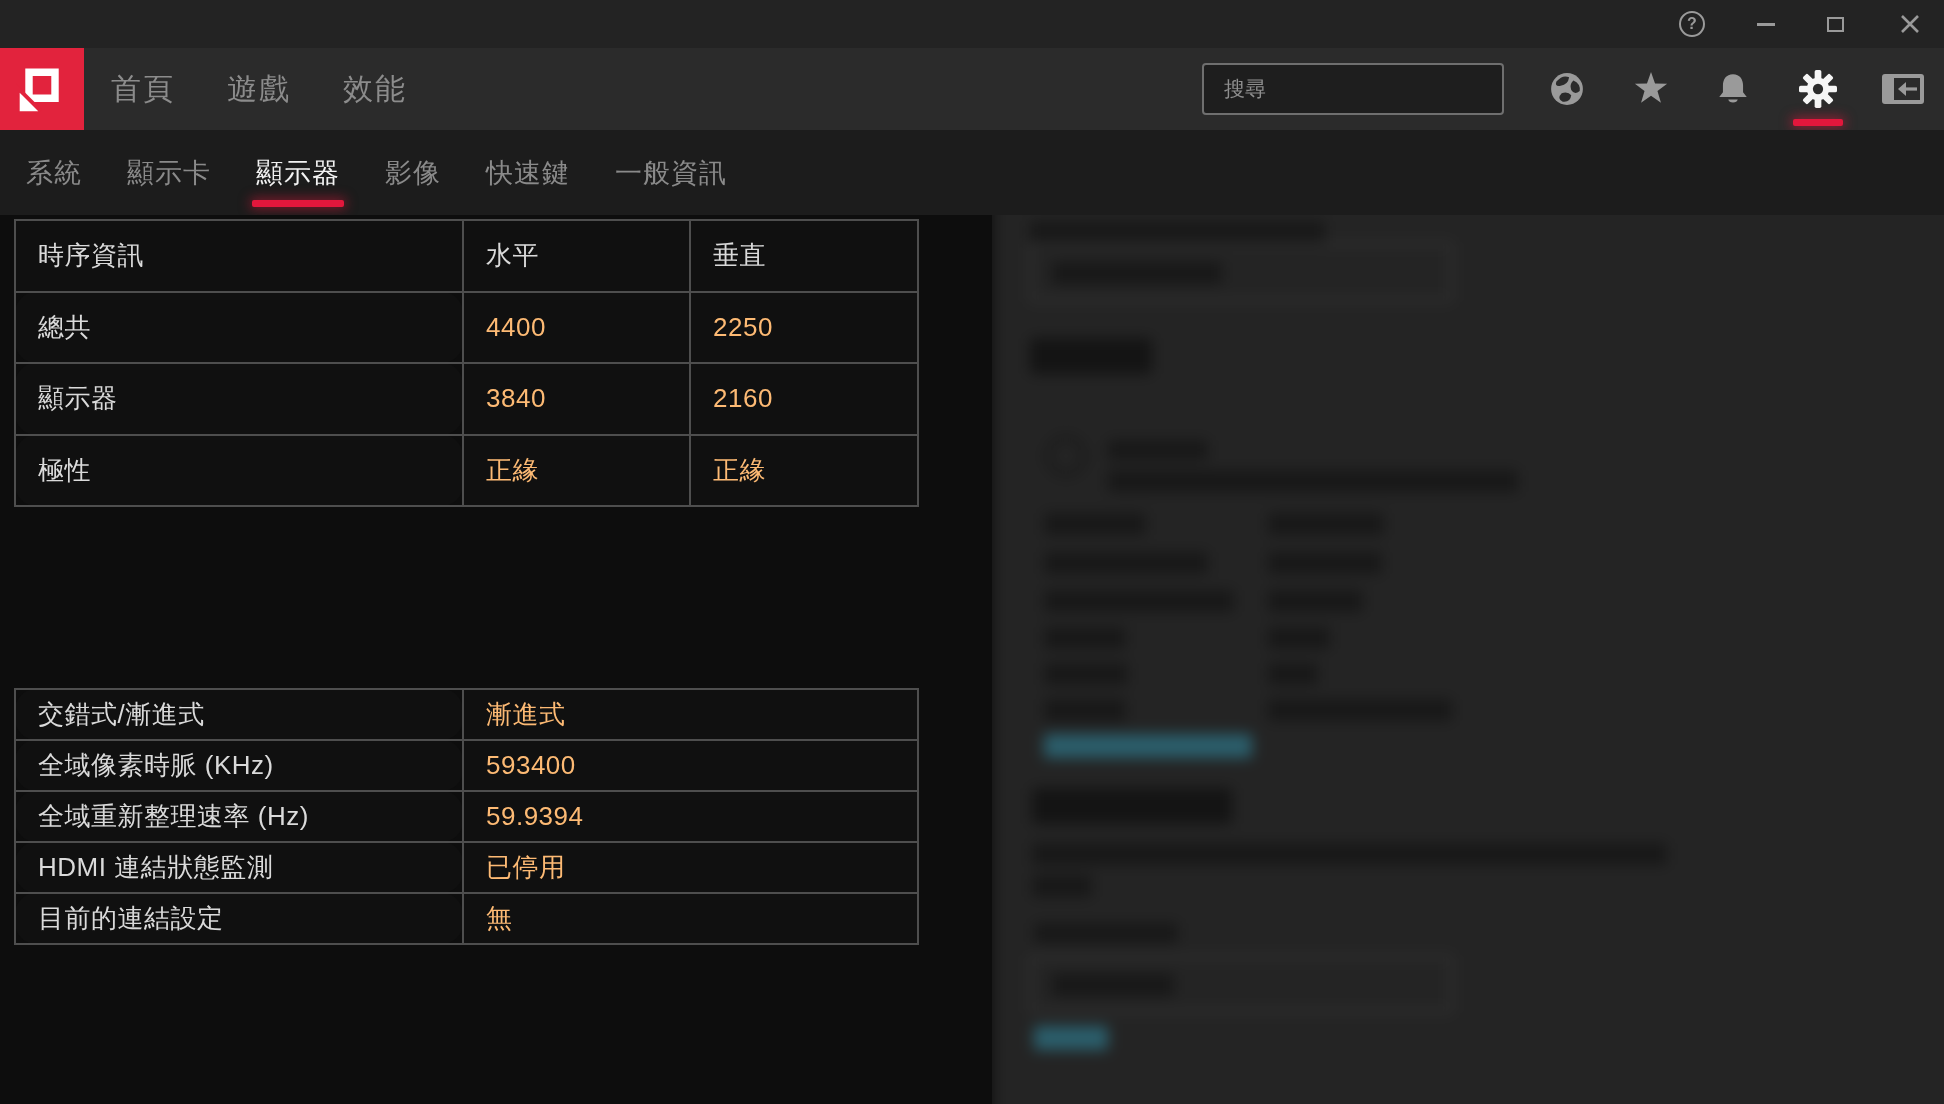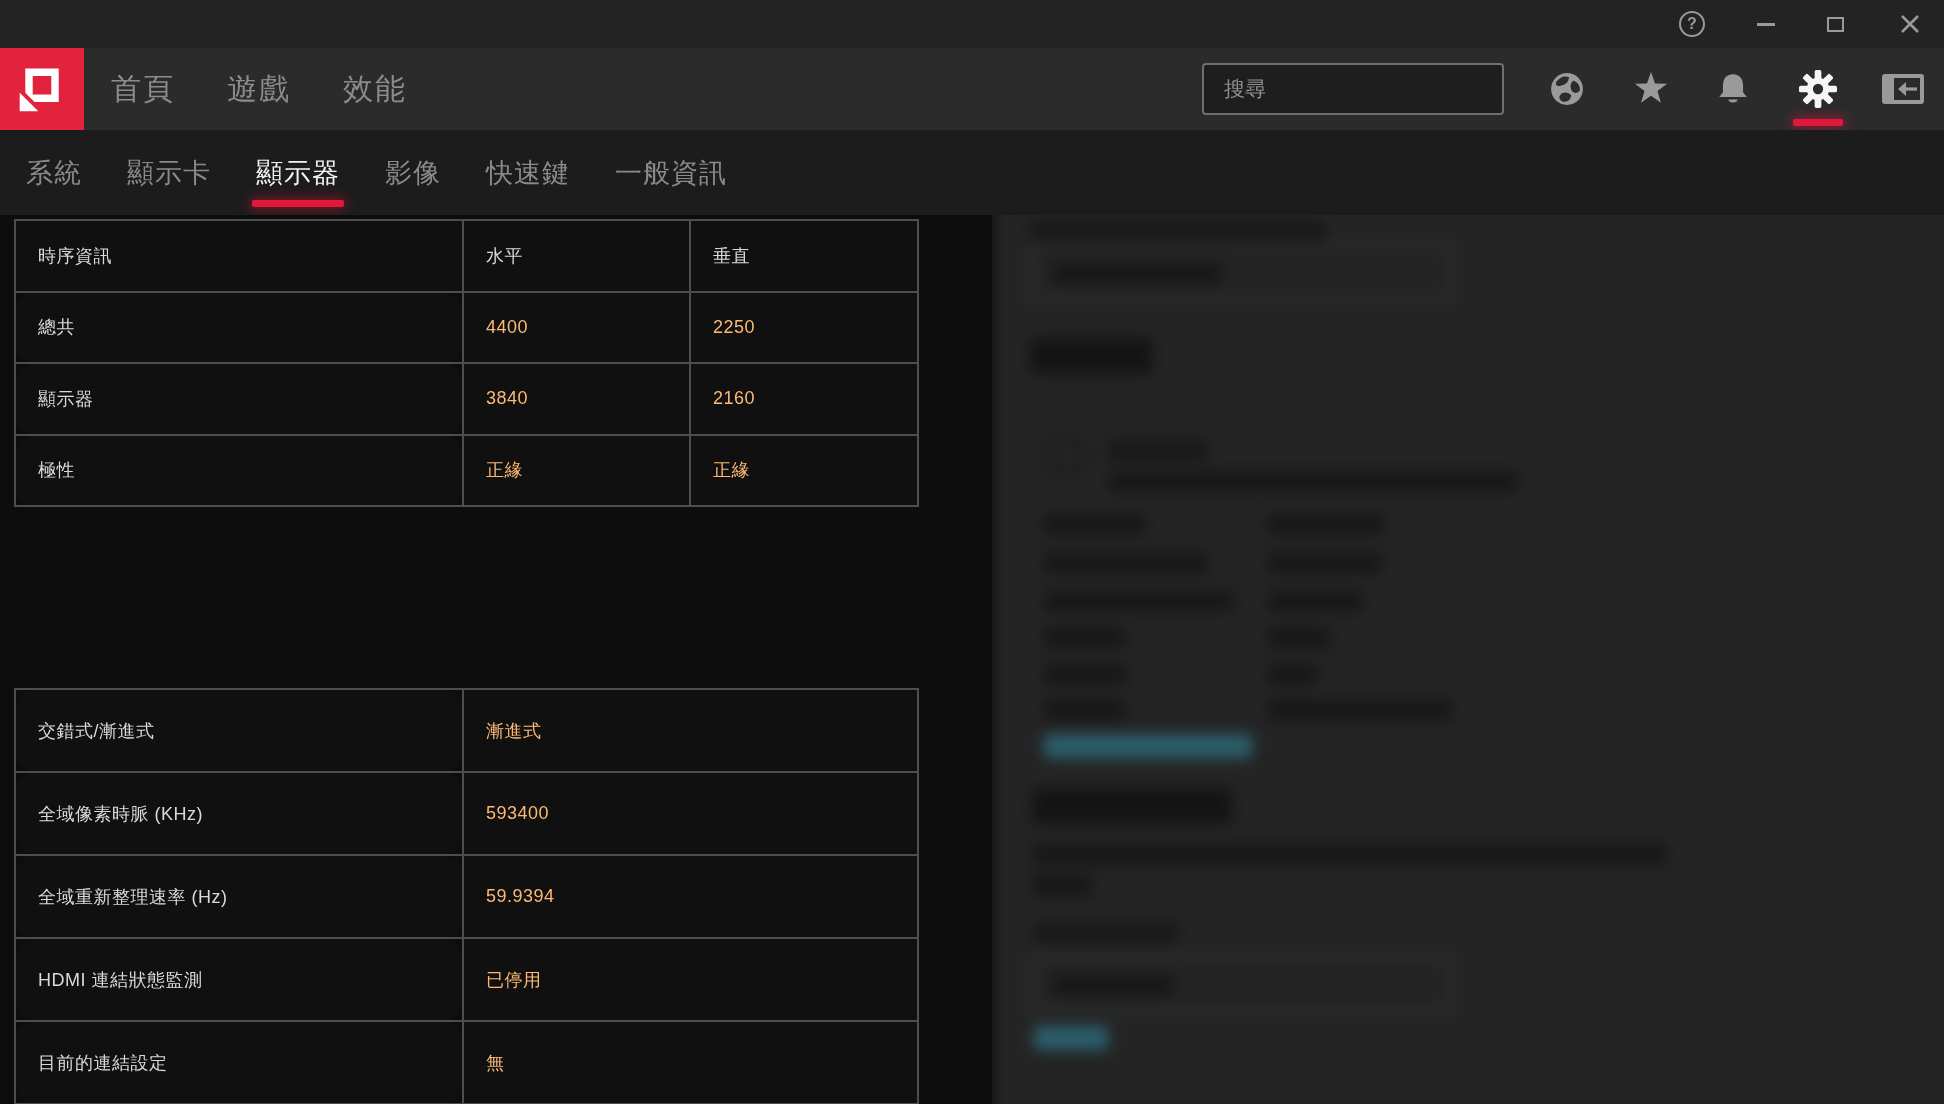--- a/index.html
+++ b/index.html
@@ -32,25 +32,25 @@
   .subnav { position:absolute; left:0; top:130px; width:1944px; height:85px; background:#1c1c1c; }
   .subtabs { position:absolute; left:26px; top:0; height:88px; display:flex; gap:45px; }
   .subtab { position:relative; font-size:27px; letter-spacing:1px; color:#8a8a8a; cursor:pointer; height:85px; display:flex; align-items:center; }
   .subtab.active { color:#f2f2f2; }
   .subtab.active .tab-underline { position:absolute; left:50%; transform:translateX(-50%); bottom:8px; width:92px; height:7px;
     background:#E2173C; border-radius:2px; box-shadow:0 0 12px 2px rgba(226,23,60,.5); }
   
   .content-left { position:absolute; left:0; top:215px; width:992px; height:889px; background:#0d0d0d; }
   table.datatbl { position:absolute; left:14px; border-collapse:collapse; table-layout:fixed; }
   table.datatbl td { border:2px solid #4e4e4e; background:#101010; padding:0 0 0 22px;
-    font-size:18px; vertical-align:middle; letter-spacing:0.5px; }
+    font-size:26px; vertical-align:middle; letter-spacing:0.5px; }
   .tbl-timing { top:4px; width:903px; }
   .tbl-timing td { height:71.5px; }
   .tbl-link { top:473px; width:903px; }
-  .tbl-link td { height:83px; }
+  .tbl-link td { height:51px; }
   td.lbl { color:#dadada;border-radius:21px; }
   td.hdr { color:#dadada; }
   td.val { color:#fdba74; }
   
   .content-right { position:absolute; left:992px; top:215px; width:952px; height:889px; background:#0d0d0d; overflow:hidden; }
   .blur-layer { position:absolute; left:0; top:-15px; width:985px; height:925px; background:#242424; filter:blur(7px); }
   .bbar { position:absolute; background:#181818; border-radius:3px; }
   .bbar.bold { background:#141414; }
   .bbar.teal { background:#2B5E6B; }
   .bdrop { position:absolute; width:422px; height:58px; border:2px solid #3e3e3e; border-radius:4px; }

